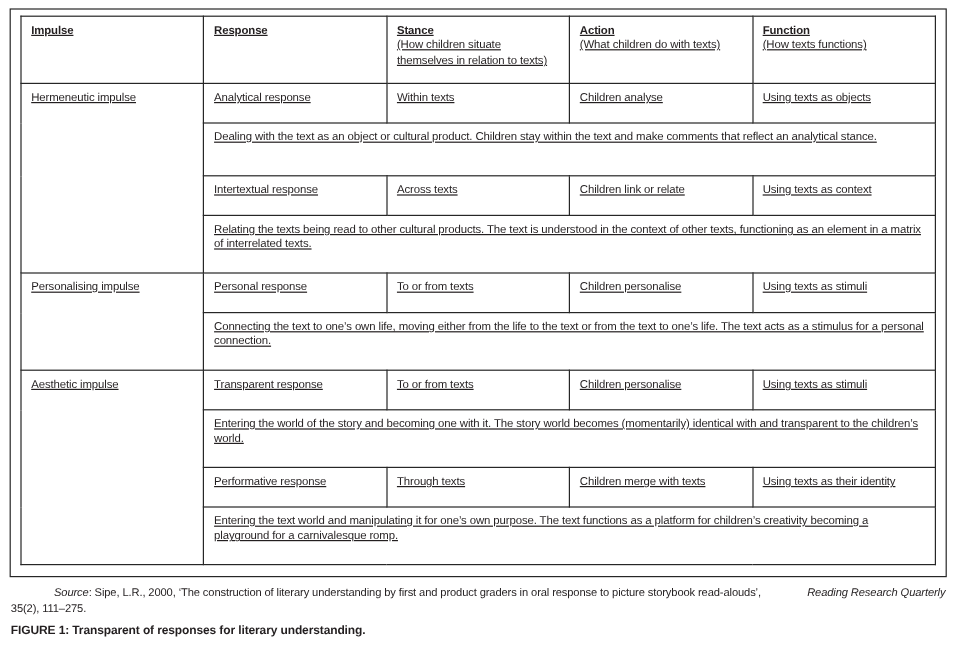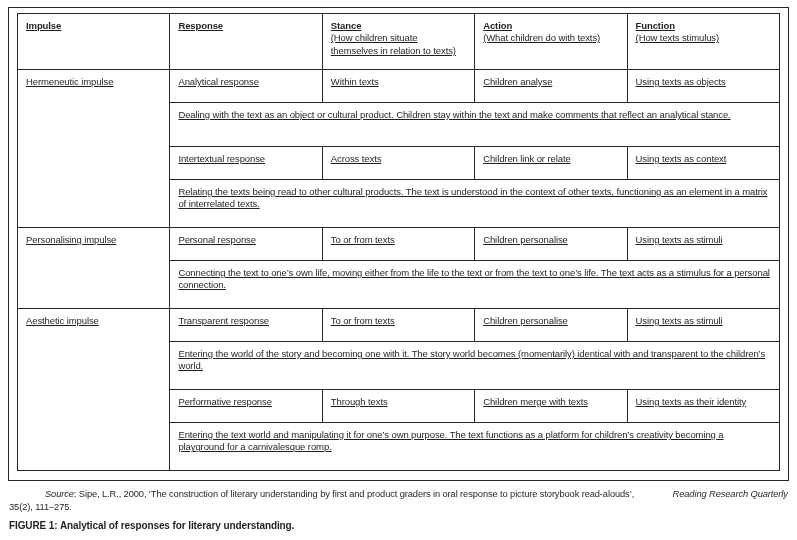--- a/index.html
+++ b/index.html
@@ -75,21 +75,21 @@
           <th>
             <span class="h-title">Stance</span>
             <span class="h-sub">(How children situate themselves in relation to texts)</span>
           </th>
           <th>
             <span class="h-title">Action</span>
             <span class="h-sub">(What children do with texts)</span>
           </th>
           <th>
             <span class="h-title">Function</span>
-            <span class="h-sub">(How texts stimulus)</span>
+            <span class="h-sub">(How texts functions)</span>
           </th>
         </tr>
       </thead>
       <tbody>
 
         <tr class="r-label">
           <td rowspan="4" class="impulse-cell">Hermeneutic impulse</td>
           <td>Analytical response</td>
           <td>Within texts</td>
           <td>Children analyse</td>
@@ -137,15 +137,15 @@
         </tr>
         <tr class="r-desc">
           <td colspan="4">Entering the text world and manipulating it for one’s own purpose. The text functions as a platform for children’s creativity becoming a playground for a carnivalesque romp.</td>
         </tr>
       </tbody>
     </table>
   </div>
 
   <div class="footer">
     <p class="source"><span class="ital">Source</span><span>: Sipe, L.R., 2000, ‘The construction of literary understanding by first and product graders in oral response to picture storybook read-alouds’, </span><span class="ital">Reading Research Quarterly</span><span> 35(2), 111–275.</span></p>
-    <p class="caption"><span>FIGURE 1:</span> <span>Analytical of responses for literary understanding.</span></p>
+    <p class="caption"><span>FIGURE 1:</span> <span>Transparent of responses for literary understanding.</span></p>
   </div>
 </div>
 
 </body></html>

